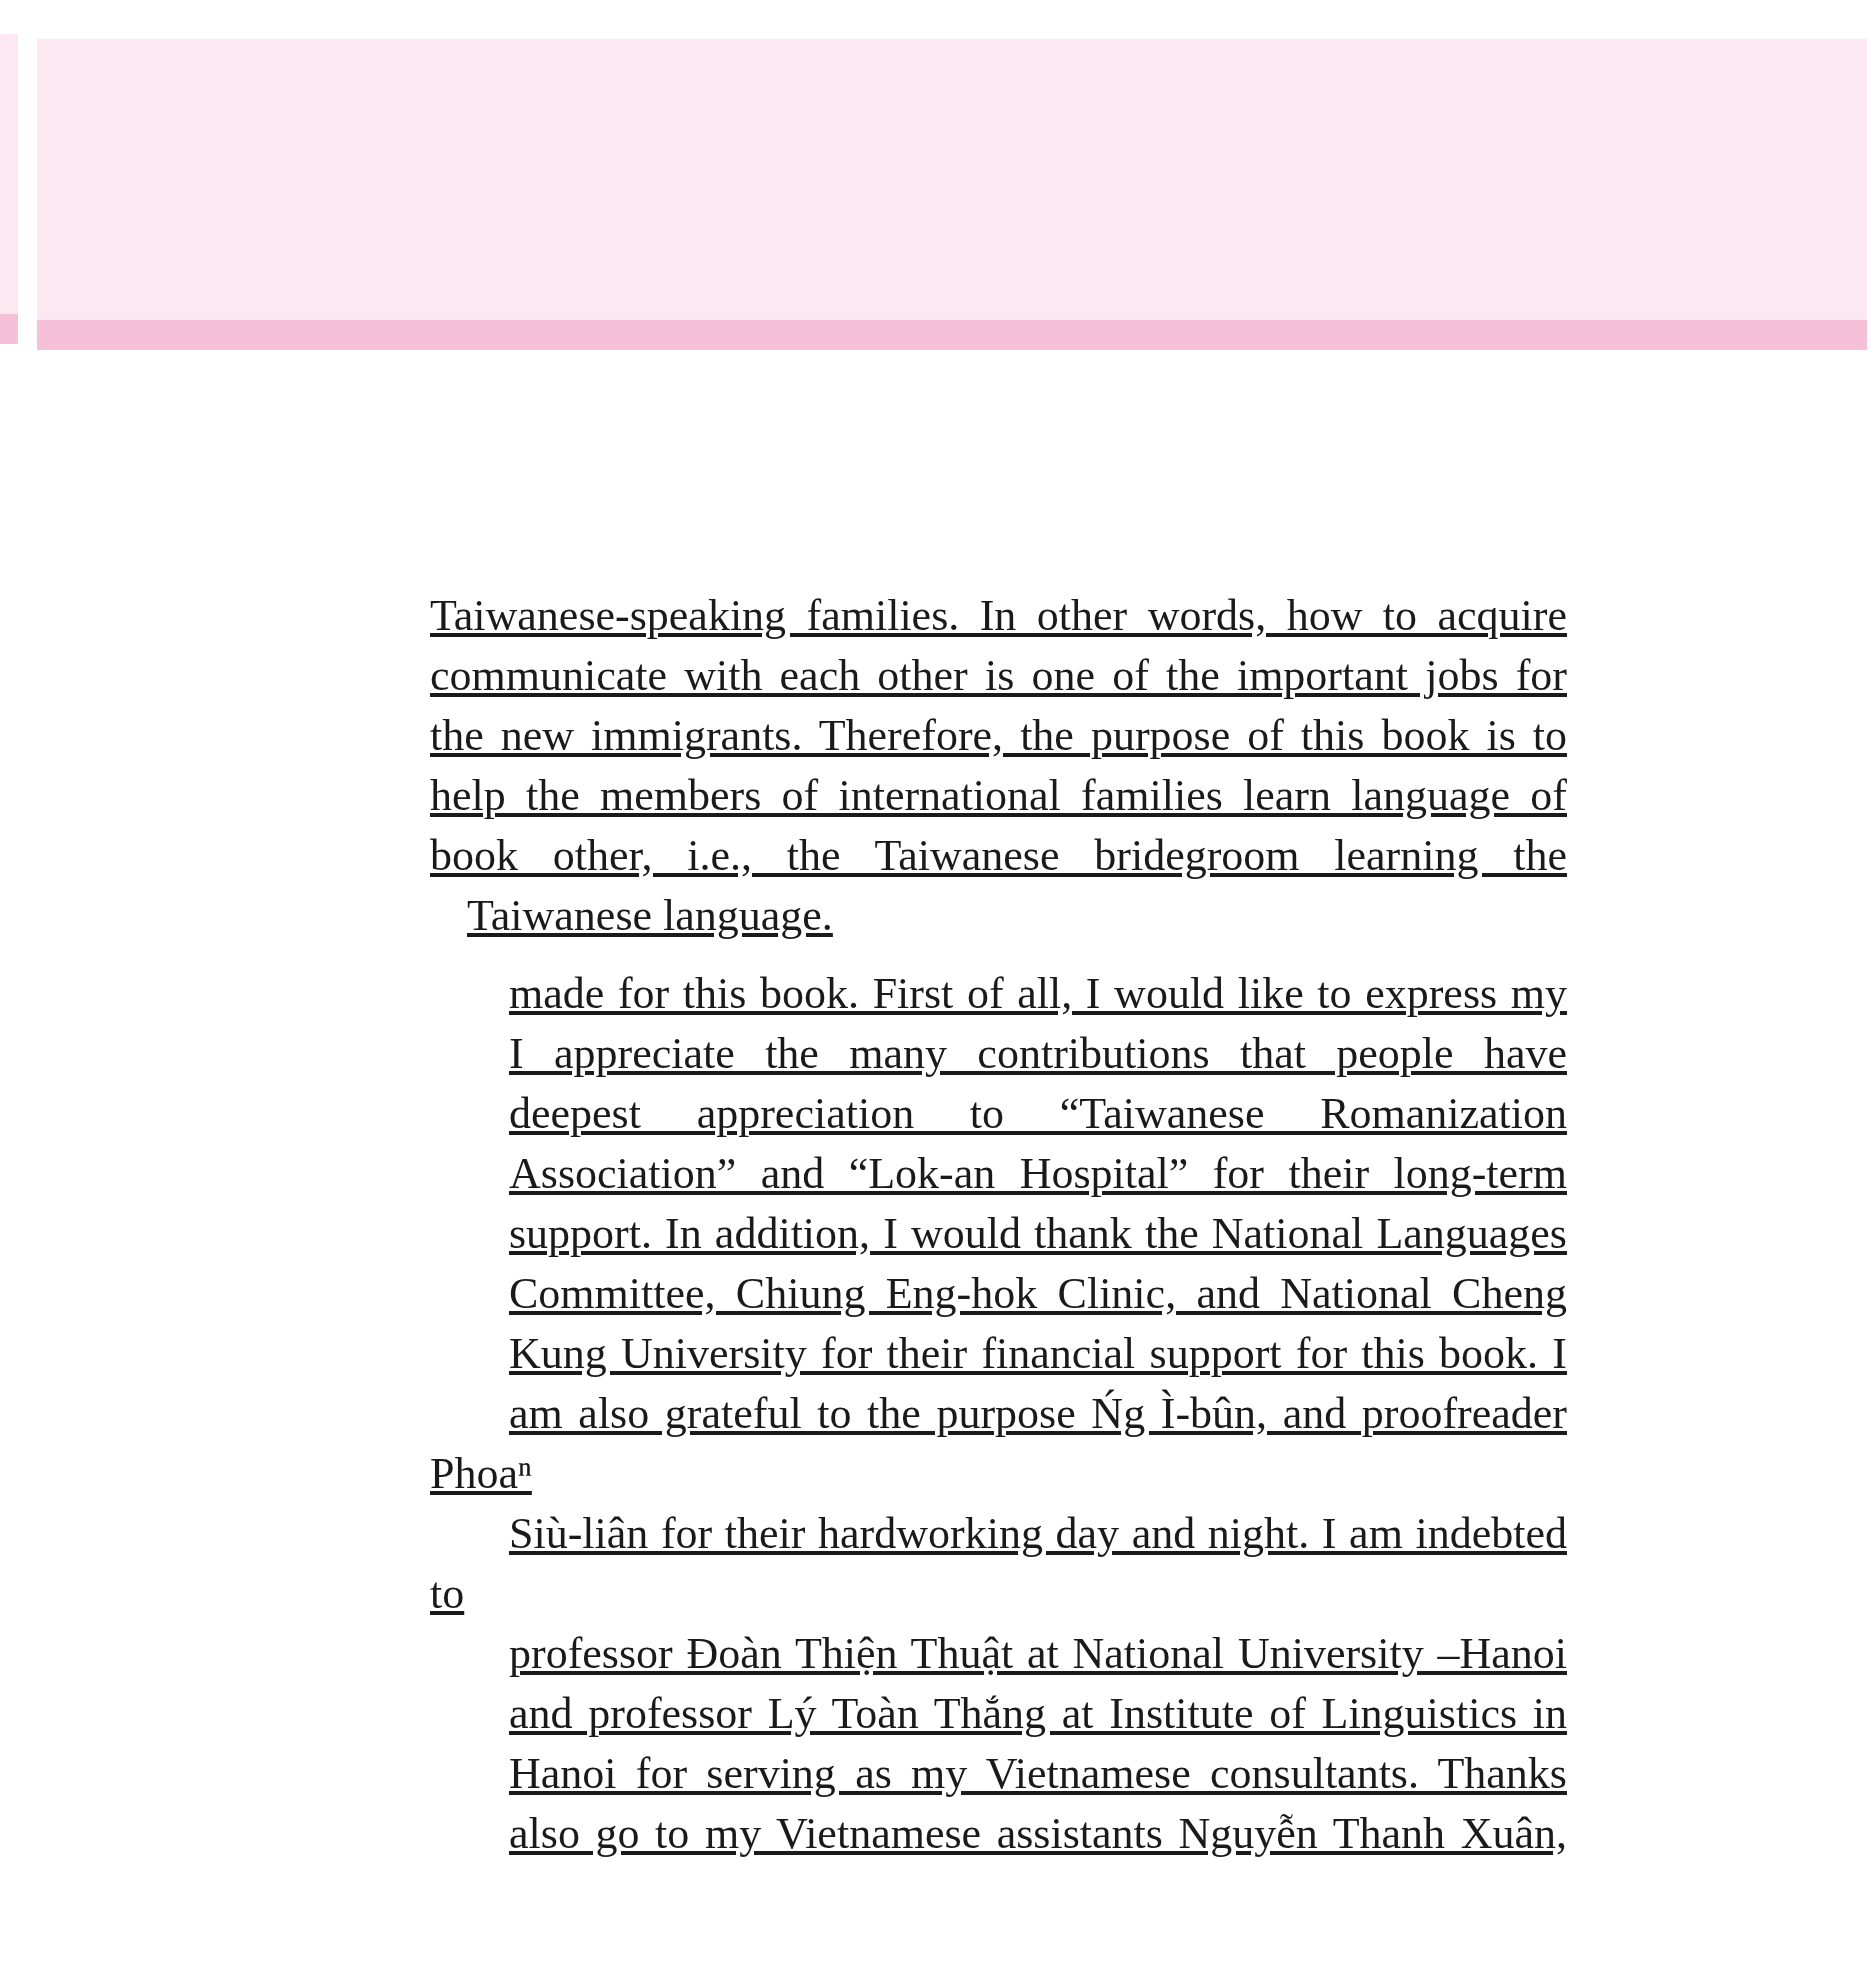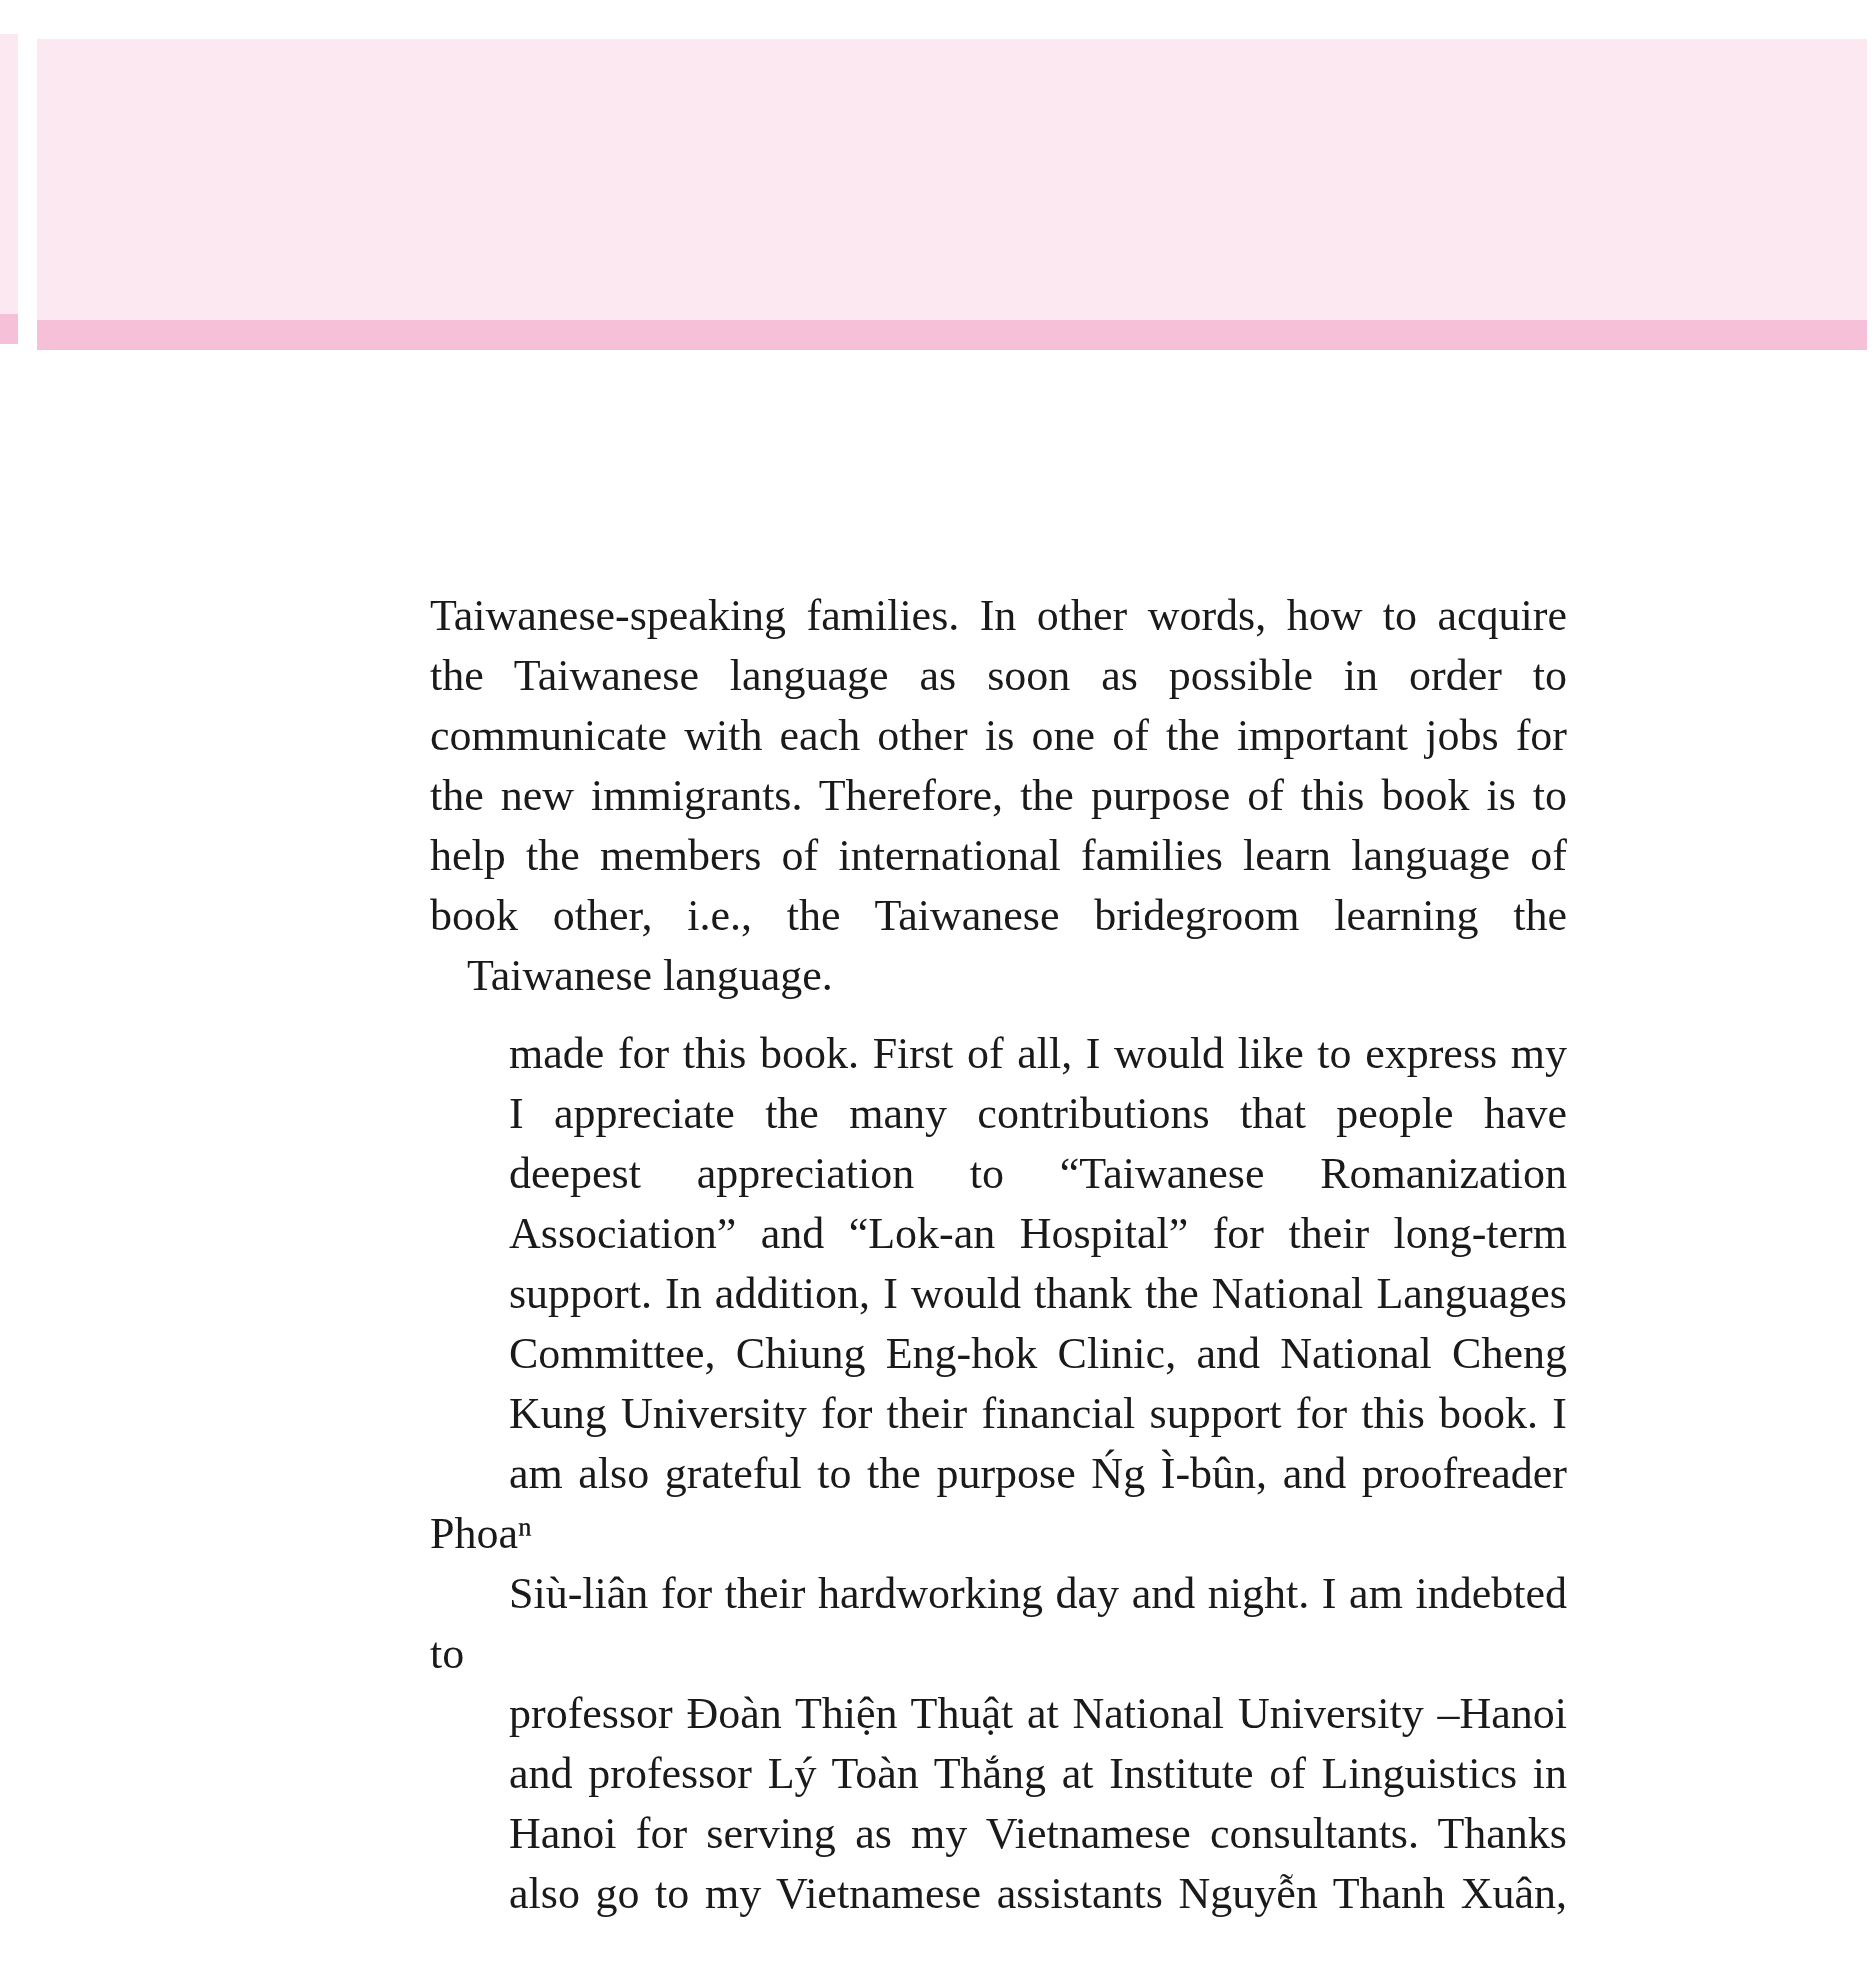--- a/index.html
+++ b/index.html
@@ -4,37 +4,36 @@
 <style>
   html, body { margin: 0; padding: 0; background: #ffffff; }
   body { width: 1876px; height: 2581px; position: relative; overflow: hidden;
          font-family: "Liberation Serif", "DejaVu Serif", serif; color: #1a1a1a; }
   .hdr-strip-left { position: absolute; left: 0; top: 34px; width: 18px; height: 281px; background: #fbe8f0; }
   .hdr-strip-left-bar { position: absolute; left: 0; top: 314px; width: 18px; height: 30px; background: #f6c1d8; }
   .hdr-band { position: absolute; left: 37px; top: 39px; width: 1830px; height: 281px; background: #fbe8f0; }
   .hdr-bar { position: absolute; left: 37px; top: 320px; width: 1830px; height: 29.5px; background: #f6c1d8; }
   .content { position: absolute; left: 430px; top: 586px; width: 1137px;
              font-size: 44px; line-height: 60px; text-align: justify; }
-  .content p { margin: 0; }
+  .content p { margin: 0; text-decoration: underline; }
   .content p.indent { text-indent: 79px; margin-top: 18px; }
   .content p .line { display: block; text-align: justify; text-align-last: justify; }
   .content p .line.last { text-align-last: left; margin-left: 37px; }
 </style>
 </head>
 <body>
 
 <div class="hdr-strip-left"></div>
 <div class="hdr-strip-left-bar"></div>
 <div class="hdr-band"></div>
 <div class="hdr-bar"></div>
 
 <div class="content">
   <p>
     <span class="line">Taiwanese-speaking families. In other words, how to acquire</span>
-    <span class="line">the Taiwanese language as soon as possible in order to</span>
     <span class="line">communicate with each other is one of the important jobs for</span>
     <span class="line">the new immigrants. Therefore, the purpose of this book is to</span>
     <span class="line">help the members of international families learn language of</span>
     <span class="line">book other, i.e., the Taiwanese bridegroom learning the</span>
     <span class="line last">Taiwanese language.</span>
   </p>
   <p class="indent">
     <span class="line">made for this book. First of all, I would like to express my</span>
     <span class="line">I appreciate the many contributions that people have</span>
     <span class="line">deepest appreciation to “Taiwanese Romanization</span>

